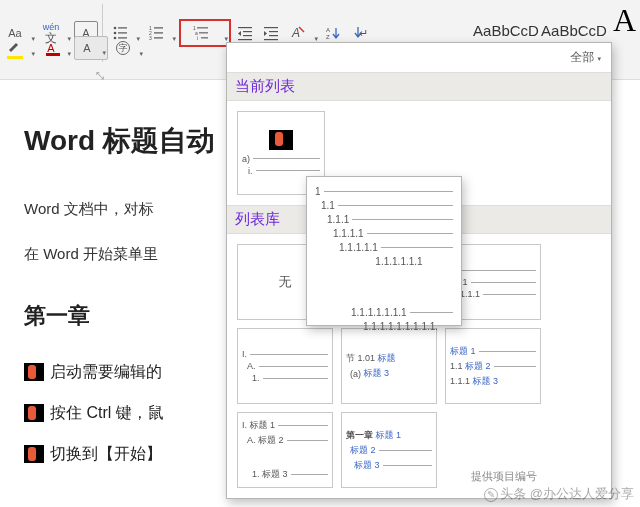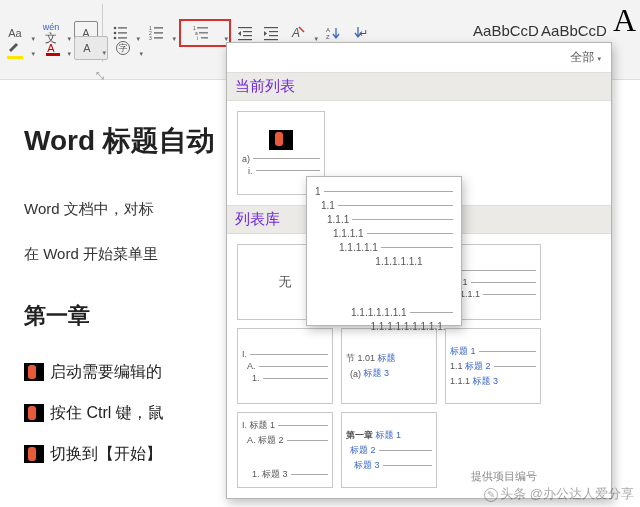--- a/index.html
+++ b/index.html
@@ -394,20 +394,20 @@
       <span class="rule"></span>
     </div>
   <div class="ml-line" style="padding-left:30px;flex-direction:column;">
       <span class="lbl">1.1.1.1.1.1</span>
       <span class="rule"></span>
     </div>
   <div class="ml-line" style="padding-left:36px;margin-top:39px;">
       <span class="lbl">1.1.1.1.1.1.1</span>
       <span class="rule"></span>
     </div>
-  <div class="ml-line" style="padding-left:48px;justify-content:center;">
+  <div class="ml-line" style="padding-left:48px;">
       <span class="lbl">1.1.1.1.1.1.1.1.1.</span>
     </div>
 </div>
 
 <div class="watermark">
   <span class="icon">✎</span><span>头条 @办公达人爱分享</span>
 </div>
 
 </body></html>

